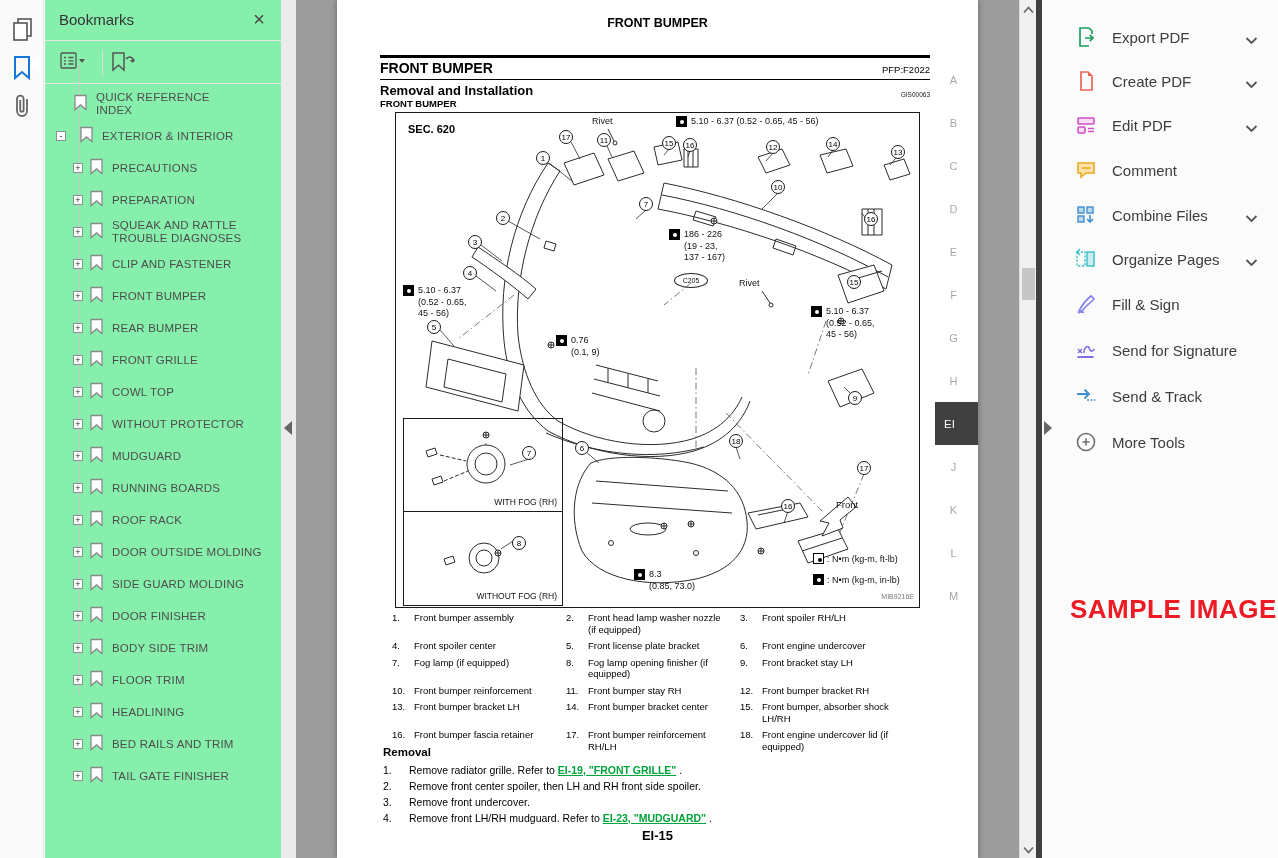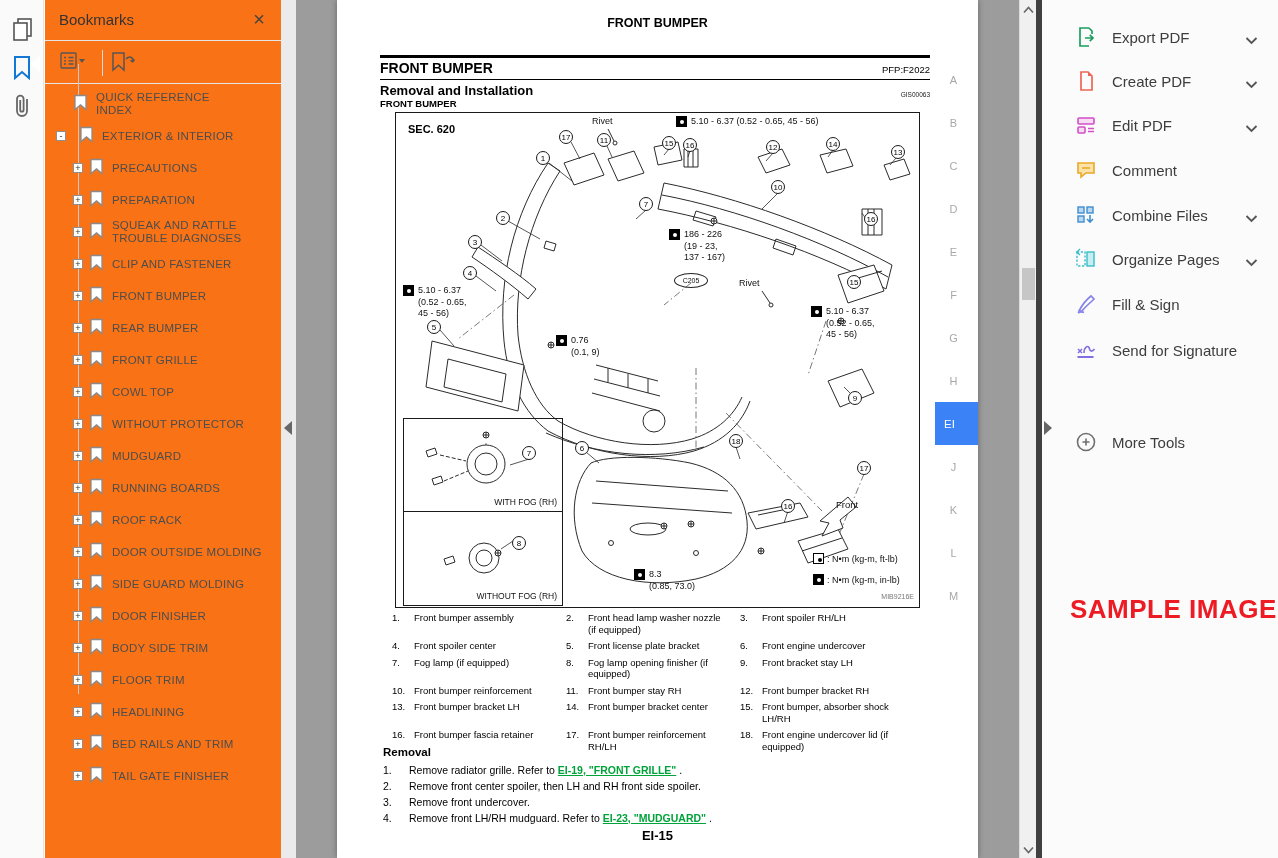--- a/index.html
+++ b/index.html
@@ -7,21 +7,21 @@
     font-family:"Liberation Sans","DejaVu Sans",sans-serif; }
   #app { position:relative; width:1278px; height:858px; }
 
   
   .rail { position:absolute; left:0; top:0; width:44px; height:858px; background:#fafafa; border-right:1px solid #e4e4e4; }
   .rail-btn { position:absolute; left:9px; width:27px; height:27px; cursor:pointer; }
   .rail-notch { position:absolute; left:31px; top:56px; width:0; height:0;
     border-top:8px solid transparent; border-bottom:8px solid transparent; border-right:9px solid #fff; }
 
   
-  .bm-panel { position:absolute; left:45px; top:0; width:236px; height:858px; background:#f97316; }
+  .bm-panel { position:absolute; left:45px; top:0; width:236px; height:858px; background:#86efac; }
   .bm-header { position:absolute; left:0; top:0; width:100%; height:41px; border-bottom:1px solid #e5e5e5; }
   .bm-title { position:absolute; left:14px; top:11px; font-size:15px; color:#333; }
   .bm-close { position:absolute; right:16px; top:7px; font-size:20px; color:#444; cursor:pointer; line-height:24px; }
   .bm-toolbar { position:absolute; left:0; top:42px; width:100%; height:42px; border-bottom:1px solid #e5e5e5; }
   .bm-tool { position:absolute; top:9px; cursor:pointer; }
   .bm-sep { position:absolute; left:57px; top:8px; width:1px; height:26px; background:#ddd; }
   .bm-list { position:absolute; left:0; top:88px; width:100%; }
   .bm-treeline { position:absolute; left:33px; top:64px; width:1px; height:630px; background:#c9c9c9; }
   .bm-row { position:relative; display:flex; align-items:center; min-height:32px; cursor:pointer; }
   .bm-row.root1 { padding-left:28px; }
@@ -88,21 +88,21 @@
   .rm-steps { position:absolute; left:46px; top:762px; width:540px; }
   .rm-step { display:flex; font-size:10.5px; line-height:16px; color:#000; }
   .rm-num { flex:0 0 26px; }
   .doc-link { color:#00a33a; text-decoration:underline; font-weight:bold; cursor:pointer; }
   .page-num { position:absolute; left:0; top:828px; width:100%; text-align:center; font-size:13px; font-weight:bold; color:#000; }
 
   
   .page-tabs { position:absolute; right:0; top:58px; width:43px; }
   .page-tab { height:43px; display:flex; align-items:center; justify-content:center;
     padding-right:6px; color:#a8a8a8; font-size:11px; }
-  .page-tab.active { background:#3b82f6; color:#fff; justify-content:flex-start; padding:0 0 0 9px; font-size:11.5px; }
+  .page-tab.active { background:#404040; color:#fff; justify-content:flex-start; padding:0 0 0 9px; font-size:11.5px; }
 
   
   .vscroll { position:absolute; left:1019px; top:0; width:17px; height:858px; background:#f0f0f0; border-left:1px solid #dcdcdc; }
   .vs-thumb { position:absolute; left:2px; top:268px; width:13px; height:32px; background:#c6c6c6; cursor:pointer; }
   .vs-btn { position:absolute; left:0; width:17px; height:14px; cursor:pointer; }
   .vs-btn.up { top:2px; } .vs-btn.down { bottom:2px; }
 
   
   .tools { position:absolute; left:1036px; top:0; width:242px; height:858px; background:#fbfbfb; border-left:6px solid #404040; }
   .tools .arr { position:absolute; left:2px; top:421px; width:0; height:0; cursor:pointer;
@@ -872,20 +872,27 @@
 
     <div class="tool-item" style="top:334px">
       <svg width="24" height="24" viewBox="0 0 24 24">
         <path d="M4 11 l4 4 M8 11 l-4 4" stroke="#7f6fe3" stroke-width="1.5"></path>
         <path d="M10 15 c0 -6 4.5 -9 5.5 -4 c0.6 3 3 2.6 5 0" fill="none" stroke="#7f6fe3" stroke-width="1.6"></path>
         <path d="M3.5 19 h16" stroke="#7f6fe3" stroke-width="2"></path>
       </svg>
       <span class="tool-label">Send for Signature</span>
     </div>
 
+    <div class="tool-item" style="top:380px">
+      <svg width="24" height="24" viewBox="0 0 24 24">
+        <path d="M3 10 h12 m-4.5 -4.5 L15 10 l-4.5 4.5" fill="none" stroke="#3e8ed0" stroke-width="1.8"></path>
+        <path d="M13 16 h2 M16.5 16 h2 M20 16 h1.5" stroke="#7fb3de" stroke-width="1.8"></path>
+      </svg>
+      <span class="tool-label">Send &amp; Track</span>
+    </div>
 
     <div class="tool-item" style="top:426px">
       <svg width="24" height="24" viewBox="0 0 24 24">
         <circle cx="12" cy="12" r="8.5" fill="none" stroke="#6f6f6f" stroke-width="1.6"></circle>
         <path d="M12 8.5 v7 M8.5 12 h7" stroke="#6f6f6f" stroke-width="1.6"></path>
       </svg>
       <span class="tool-label">More Tools</span>
     </div>
 
     <div class="watermark">SAMPLE IMAGE</div>

